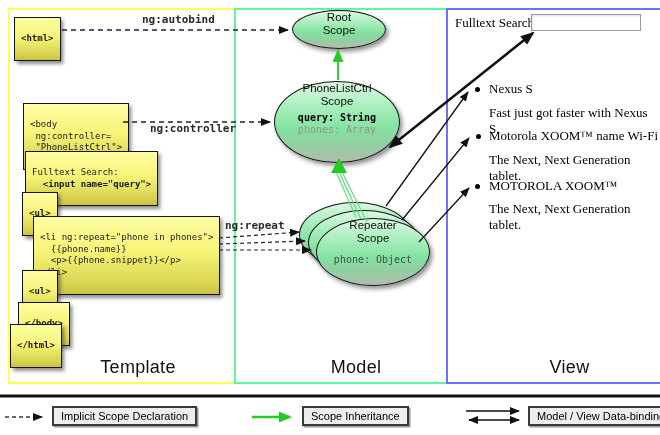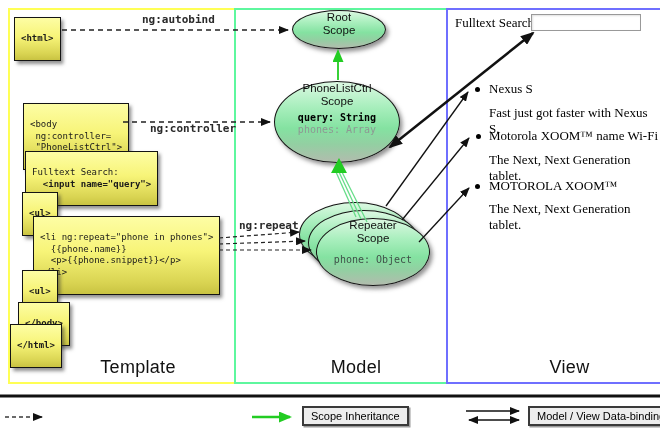--- a/index.html
+++ b/index.html
@@ -58,21 +58,21 @@
   <div class="codebox" style="left:33px;top:216px;">&lt;li ng:repeat="phone in phones"&gt;
   {{phone.name}}
   &lt;p&gt;{{phone.snippet}}&lt;/p&gt;
 &lt;/li&gt;</div>
   <div class="codebox b" style="left:22px;top:270px;">&lt;ul&gt;</div>
   <div class="codebox b" style="left:18px;top:302px;">&lt;/body&gt;</div>
   <div class="codebox b" style="left:10px;top:324px;">&lt;/html&gt;</div>
 
   <div class="mlabel" style="left:142px;top:13px;">ng:autobind</div>
   <div class="mlabel" style="left:134px;top:122px;margin-left:16px;">ng:controller</div>
-  <div class="mlabel" style="left:239px;top:219px;">ng:repeat</div>
+  <div class="mlabel" style="left:225px;top:219px;">ng:repeat</div>
 
   <div class="scope" style="left:292px;top:10px;width:92px;height:37px;">
     <div class="stitle">Root
 Scope</div>
   </div>
 
   <div class="scope" style="left:274px;top:81px;width:124px;height:80px;">
     <div class="stitle">PhoneListCtrl
 Scope</div>
     <div class="sprop prop-query" style="margin-top:4px;">query: String</div>
@@ -95,20 +95,21 @@
   <div class="viewtext" style="left:489px;top:105px;">Fast just got faster with Nexus S.</div>
 
   <span class="bullet" style="left:476px;top:134px;"></span>
   <div class="viewtext" style="left:489px;top:128px;">Motorola XOOM™ name Wi-Fi</div>
   <div class="viewtext" style="left:489px;top:152px;">The Next, Next Generation tablet.</div>
 
   <span class="bullet" style="left:475px;top:184px;"></span>
   <div class="viewtext" style="left:489px;top:178px;">MOTOROLA XOOM™</div>
   <div class="viewtext" style="left:489px;top:201px;">The Next, Next Generation tablet.</div>
 
+  <div class="lbox" style="left:52px;">Implicit Scope Declaration</div>
   <div class="lbox" style="left:302px;">Scope Inheritance</div>
   <div class="lbox" style="left:528px;">Model / View Data-binding</div>
 
   <svg class="arrows" viewBox="0 0 660 435">
     <defs>
       <marker id="ab" markerUnits="userSpaceOnUse" markerWidth="10" markerHeight="8" refX="9" refY="4" orient="auto-start-reverse">
         <path d="M0,0 L10,4 L0,8 z" fill="#111"></path>
       </marker>
       <marker id="abBig" markerUnits="userSpaceOnUse" markerWidth="14" markerHeight="11" refX="12" refY="5.5" orient="auto-start-reverse">
         <path d="M0,0 L14,5.5 L0,11 z" fill="#111"></path>

